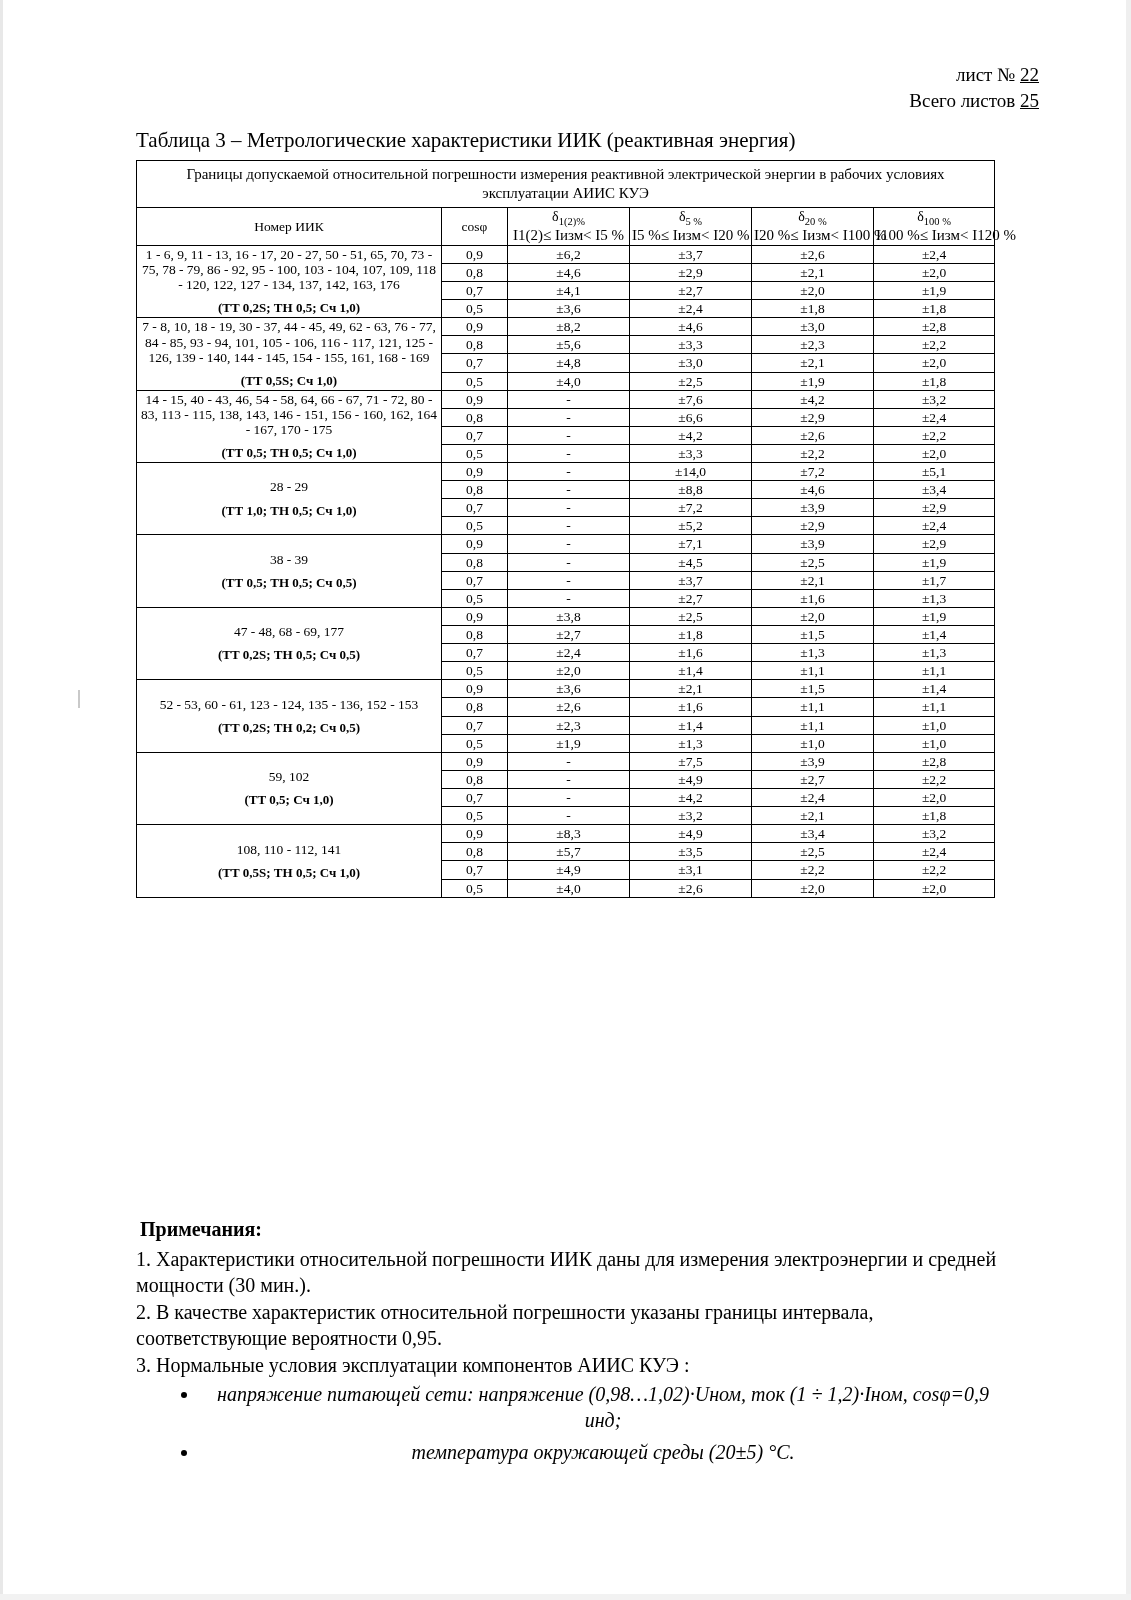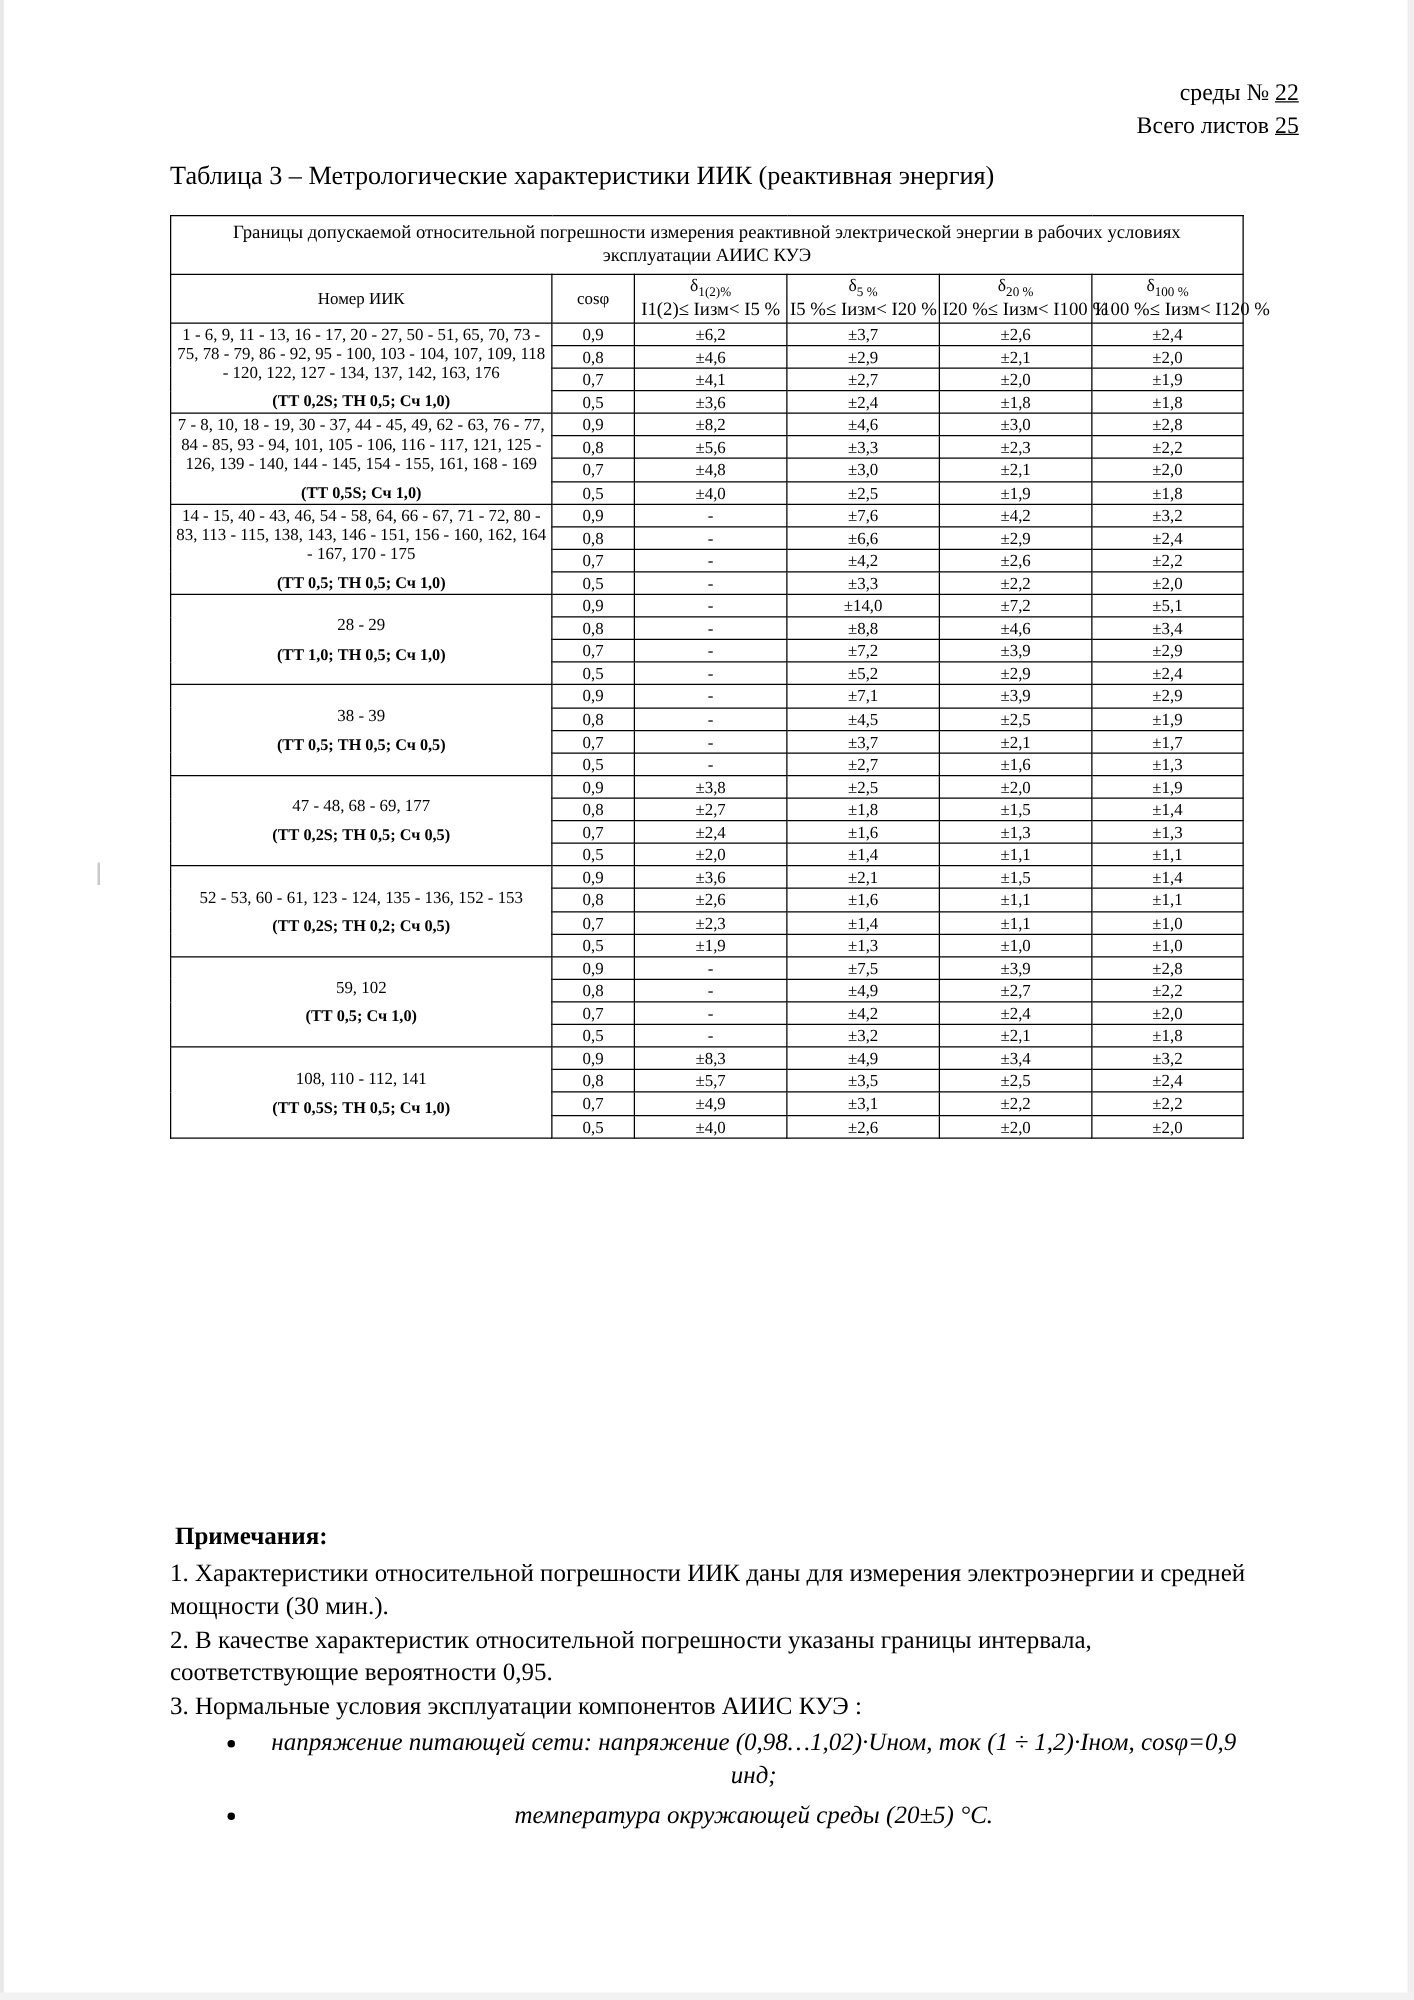--- a/index.html
+++ b/index.html
@@ -61,21 +61,21 @@
   .table-title {
     position: absolute;
     left: 136px;
     top: 128px;
     font-size: 21px;
   }
 
   table.main {
     position: absolute;
     left: 136px;
-    top: 172px;
+    top: 160px;
     width: 858px;
     border-collapse: collapse;
     table-layout: fixed;
   }
   table.main th, table.main td {
     border: 1px solid #000;
     padding: 1px 2px;
     font-size: 13.5px;
     text-align: center;
     vertical-align: middle;
@@ -153,21 +153,21 @@
 
 <div class="page">
 
   <div class="scan-edge-left"></div>
   <div class="scan-edge-right"></div>
   <div class="scan-mark"></div>
   <div class="scan-bottom"></div>
 
   <div class="header-block">
     <div>
-      <span>среды № </span><span class="u">22</span>
+      <span>лист № </span><span class="u">22</span>
     </div>
     <div>
       <span>Всего листов </span><span class="u">25</span>
     </div>
   </div>
 
   <div class="table-title">Таблица 3 –  Метрологические характеристики ИИК (реактивная энергия)</div>
 
   <table class="main">
     <colgroup>

